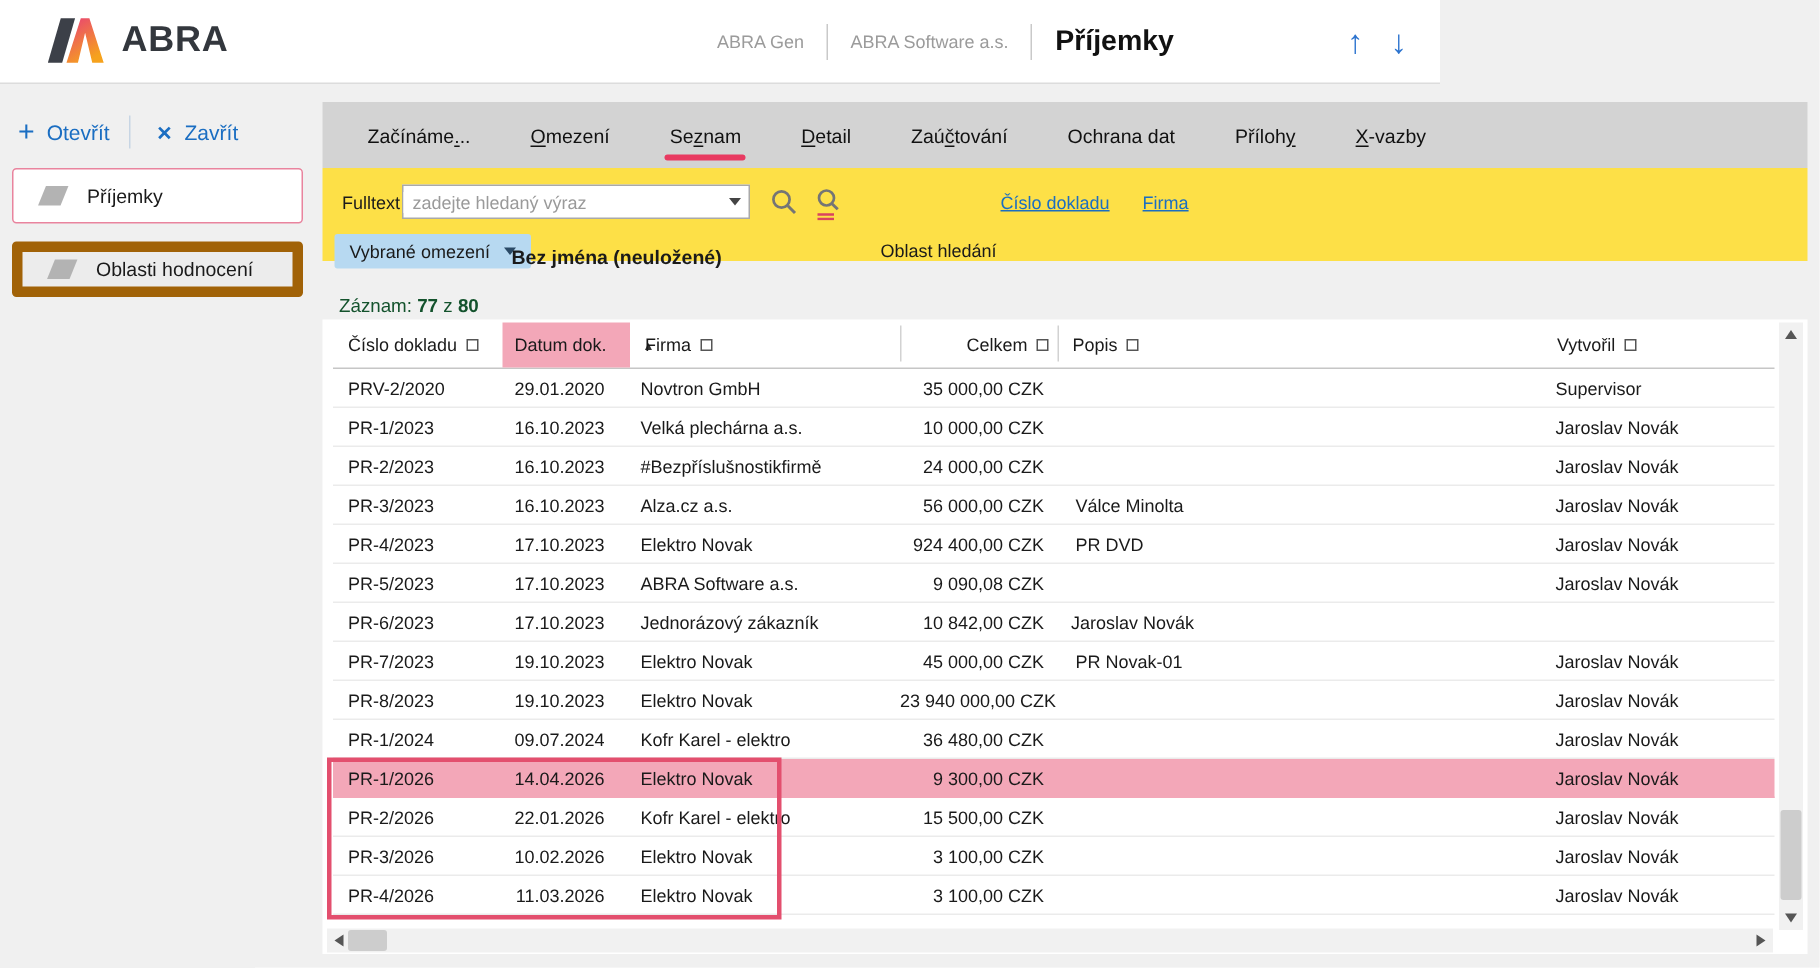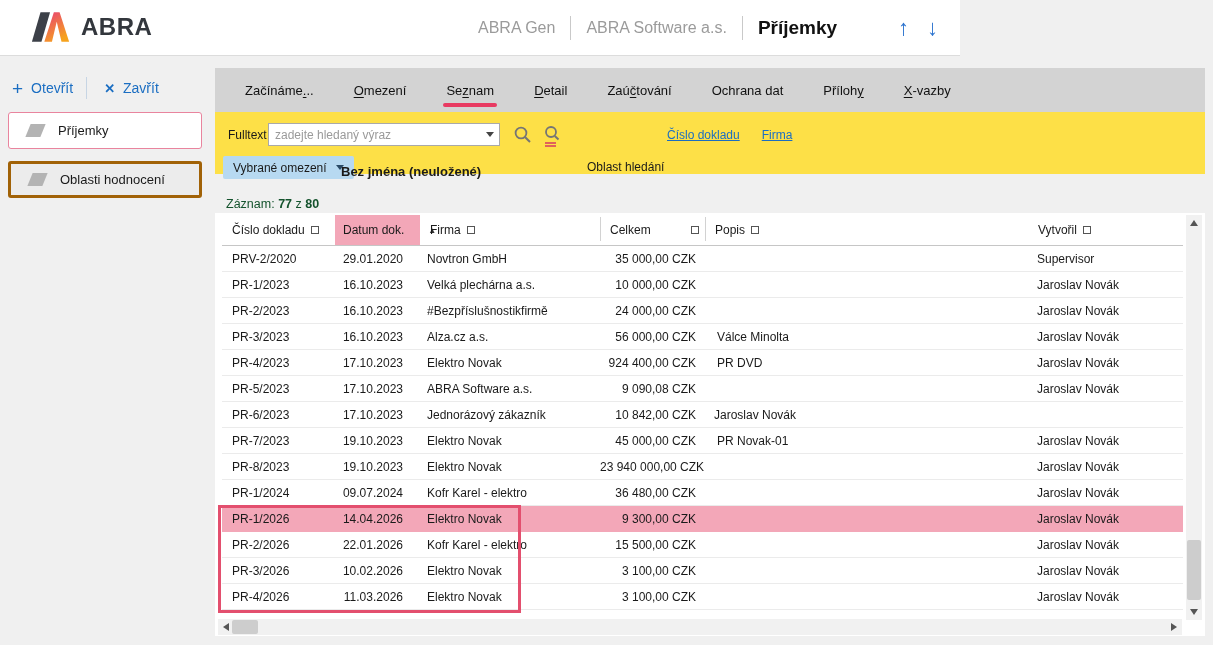--- a/index.html
+++ b/index.html
@@ -5,35 +5,35 @@
   * { margin:0; padding:0; box-sizing:border-box; }
   html,body { width:1213px; height:645px; }
   body { font-family:"Liberation Sans", sans-serif; background:#f0f0f0; color:#1a1a1a; overflow:hidden; }
   #app { position:relative; width:1213px; height:645px; background:#f0f0f0; }
 
   
   .header { position:absolute; left:0; top:0; width:960px; height:56px; background:#fff; border-bottom:1px solid #dcdcdc; }
   .logo { position:absolute; left:30px; top:11px; display:flex; align-items:center; gap:9px; }
   .logo-text { font-size:24px; font-weight:bold; color:#33373d; letter-spacing:.5px; }
   .title-group { position:absolute; left:478px; top:0; height:56px; display:flex; align-items:center; gap:15px; }
-  .crumb { font-size:16px; color:#9b9b9b; }
+  .crumb { font-size:12px; color:#9b9b9b; }
   .vsep { width:1px; height:24px; background:#c9c9c9; }
   .page-title { font-size:19px; color:#111; font-weight:600; }
   .nav-arrows { position:absolute; right:22px; top:0; height:56px; display:flex; align-items:center; gap:18px; }
   .nav-arrow { font-size:22px; color:#2d74cf; font-weight:bold; cursor:pointer; line-height:1; }
 
   
   .sb-buttons { position:absolute; left:8px; top:72px; width:194px; height:32px; display:flex; align-items:center; }
   .sb-btn { display:flex; align-items:center; gap:8px; color:#1b6ec2; font-size:14px; cursor:pointer; padding:0 4px; }
   .plus-ic { font-size:19px; font-weight:400; line-height:1; }
   .x-ic { font-size:13px; font-weight:bold; line-height:1; }
   .sb-div { width:1px; height:22px; background:#c7d5e4; margin:0 13px 0 9px; }
   .sb-item { position:absolute; left:8px; width:194px; height:37px; border-radius:3px; display:flex; align-items:center; padding-left:13px; cursor:pointer; }
   .sb-item.selected { top:112px; background:#fff; border:1.5px solid #e9849e; }
-  .sb-item.normal { top:161px; background:#ececec; border:3px solid #a16207; }
+  .sb-item.normal { top:161px; background:#ececec; border:7px solid #a16207; }
   .para-icon { width:15px; height:13px; background:#b3b3b3; transform:skewX(-22deg); margin:0 15px 0 6px; }
   .sb-label { font-size:13px; color:#1a1a1a; }
 
   
   .tabbar { position:absolute; left:215px; top:68px; width:990px; height:44px; background:#d3d3d3; display:flex; align-items:center; padding-left:30px; gap:40px; }
   .tab { font-size:13px; color:#111; position:relative; cursor:pointer; white-space:nowrap; }
   .tab .mn { text-decoration:underline; text-underline-offset:2px; }
   .tab.active::after { content:""; position:absolute; left:-3px; right:-3px; bottom:-9px; height:4px; background:#e83a61; border-radius:2px; }
 
   
@@ -56,21 +56,21 @@
 
   
   .record-row { position:absolute; left:226px; top:197px; font-size:12.5px; color:#14532d; }
   .record-row b { font-weight:bold; }
 
   
   .table-panel { position:absolute; left:215px; top:213px; width:990px; height:423px; background:#fff; }
   .thead { position:absolute; left:7px; top:2px; width:961px; height:31px; display:grid; grid-template-columns:113px 85px 180px 105px 323px 1fr; border-bottom:1px solid #c6c6c6; }
   .hc { display:flex; align-items:center; font-size:12px; padding-left:10px; cursor:pointer; white-space:nowrap; }
   .hc.c1 { padding-left:8px;gap:18px; }
-  .hc.c3 { justify-content:space-between; padding-right:6px; }
+  .hc.c3 { justify-content:flex-end; padding-right:6px; }
   .hc.hlc { background:#f3a7b8; }
   .fbox { display:inline-block; width:8px; height:8px; border:1px solid #555; margin-left:6px; }
   .sort { font-size:8px; color:#333; margin-left:6px; }
   .hsep { position:absolute; width:1px; height:24px; top:4px; background:#d2d2d2; }
   .hsep.a { left:385px; }
   .hsep.b { left:490px; }
   .tbody { position:absolute; left:7px; top:33px; width:961px; }
   .trow { display:grid; grid-template-columns:113px 85px 180px 105px 323px 1fr; height:26px; align-items:center; border-bottom:1px solid #ebebeb; cursor:pointer; }
   .trow.hl { background:#f3a7b8; border-bottom-color:#f3a7b8; }
   .tc { font-size:12px; white-space:nowrap; overflow:hidden; }

